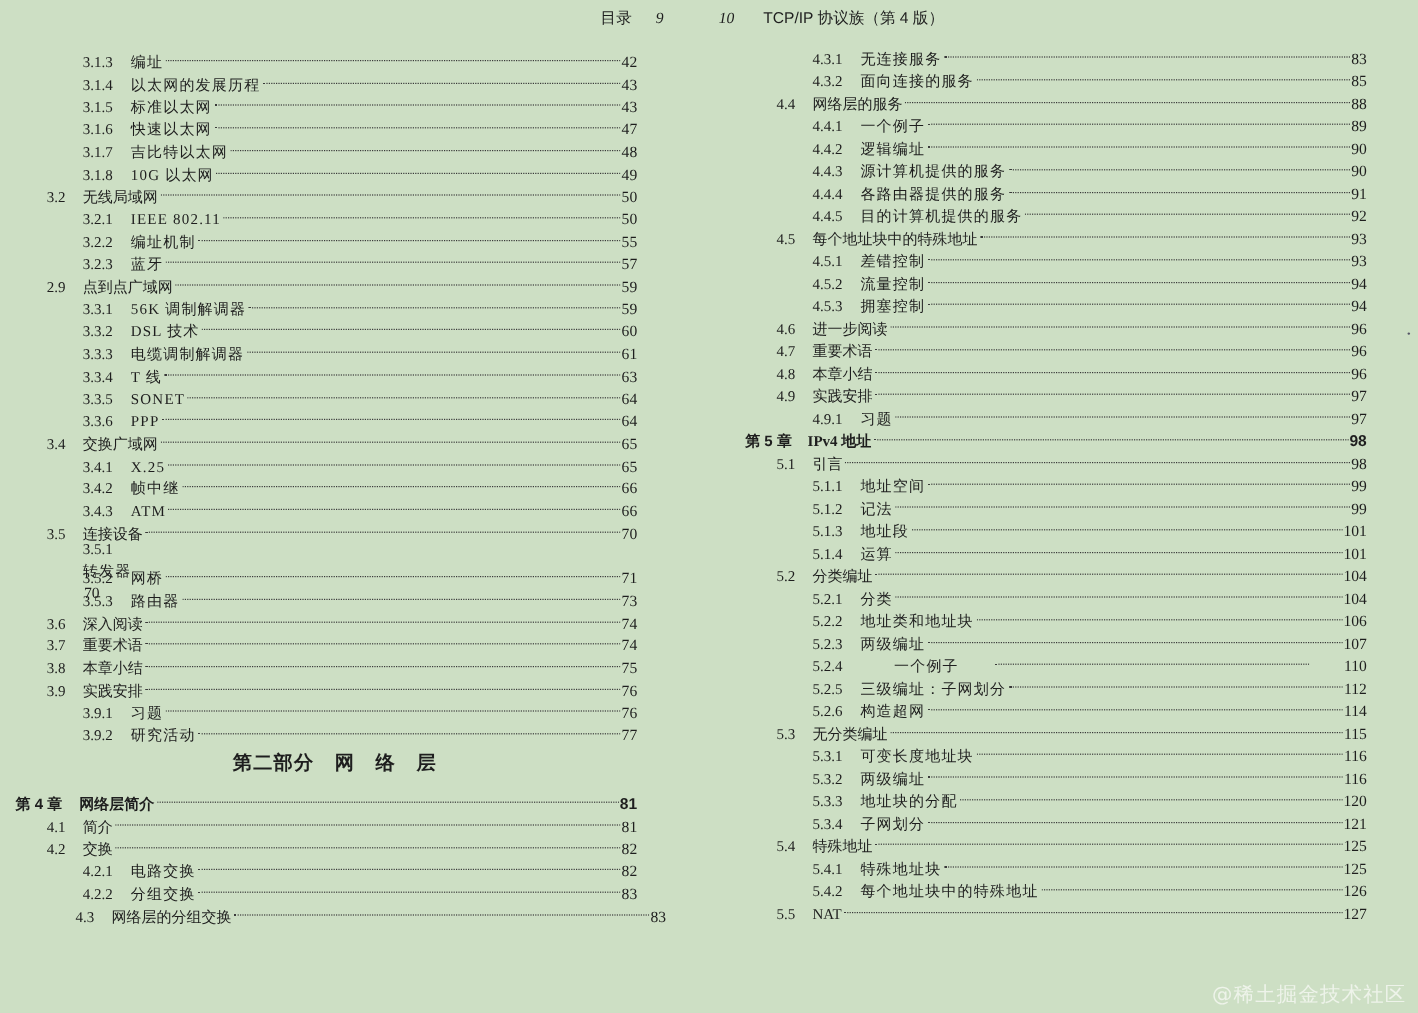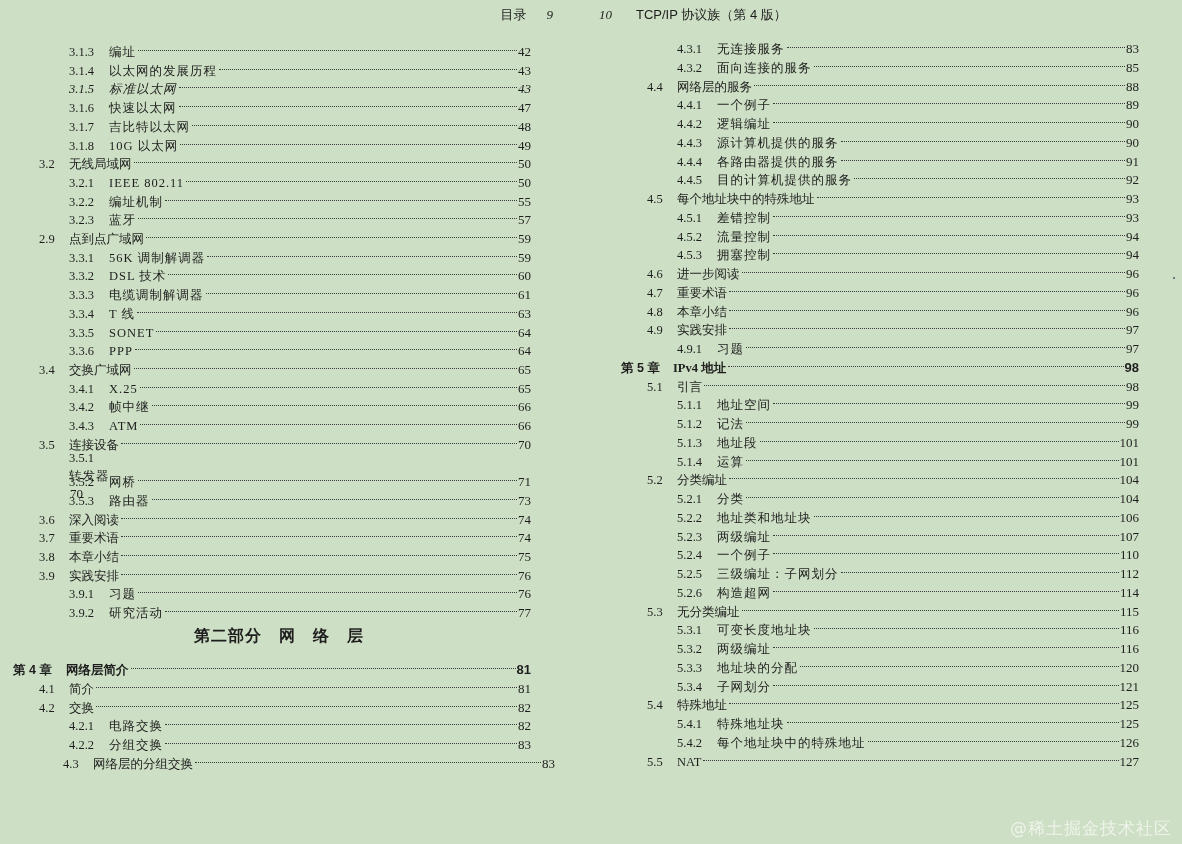--- a/index.html
+++ b/index.html
@@ -53,21 +53,21 @@
         <span class="title">编址</span>
         <span class="dots"></span>
         <span class="page-num">42</span>
       </div>
       <div class="row l3" style="top: 56.7px; left: 69px; width: 462px;">
         <span class="num" style="width: 40px;">3.1.4</span>
         <span class="title">以太网的发展历程</span>
         <span class="dots"></span>
         <span class="page-num">43</span>
       </div>
-      <div class="row l3" style="top: 75.4px; left: 69px; width: 462px; font-style: italic;">
+      <div class="row l3" style="top: 75.4px; left: 69px; width: 462px;">
         <span class="num" style="width: 40px;">3.1.5</span>
         <span class="title">标准以太网</span>
         <span class="dots"></span>
         <span class="page-num">43</span>
       </div>
       <div class="row l3" style="top: 94.1px; left: 69px; width: 462px;">
         <span class="num" style="width: 40px;">3.1.6</span>
         <span class="title">快速以太网</span>
         <span class="dots"></span>
         <span class="page-num">47</span>
@@ -436,21 +436,21 @@
         <span class="title">地址类和地址块</span>
         <span class="dots"></span>
         <span class="page-num">106</span>
       </div>
       <div class="row l3" style="top: 522.5px; left: 86px; width: 462px;">
         <span class="num" style="width: 40px;">5.2.3</span>
         <span class="title">两级编址</span>
         <span class="dots"></span>
         <span class="page-num">107</span>
       </div>
-      <div class="row l3" style="top: 541.25px; left: 86px; width: 462px;">
+      <div class="row l3" style="top: 541.25px; left: 86px; width: 462px; gap: 28px;">
         <span class="num" style="width: 40px;">5.2.4</span>
         <span class="title">一个例子</span>
         <span class="dots"></span>
         <span class="page-num">110</span>
       </div>
       <div class="row l3" style="top: 560px; left: 86px; width: 462px;">
         <span class="num" style="width: 40px;">5.2.5</span>
         <span class="title">三级编址：子网划分</span>
         <span class="dots"></span>
         <span class="page-num">112</span>

